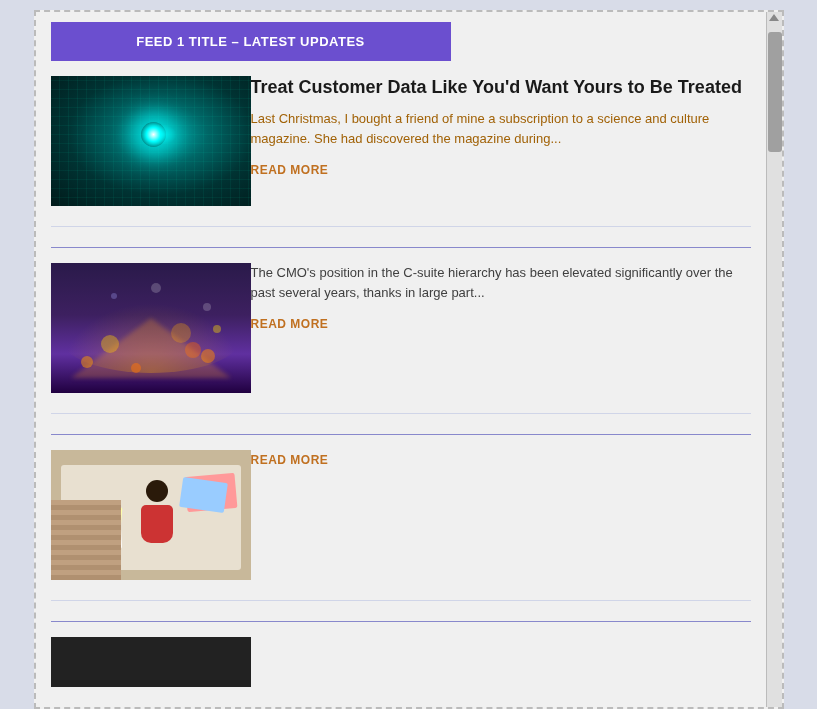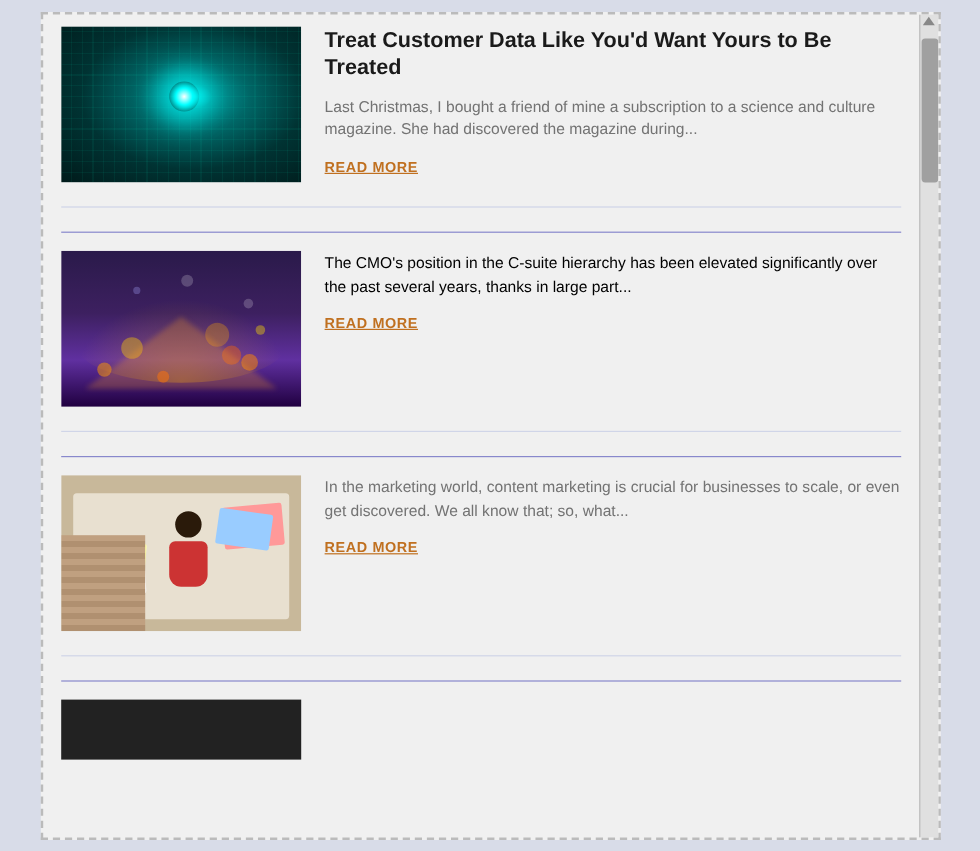--- a/index.html
+++ b/index.html
@@ -67,21 +67,20 @@
       padding: 12px 20px;
       font-size: 13px;
       font-weight: bold;
       letter-spacing: 0.5px;
       width: 400px;
       margin-bottom: 15px;
     }
 
     .article-row {
       display: flex;
-      gap: 20px;
       margin-bottom: 20px;
       padding-bottom: 20px;
       border-bottom: 1px solid #d0d5e8;
     }
 
     .article-row:last-child {
       border-bottom: none;
     }
 
     .article-image {
@@ -184,35 +183,34 @@
     .article-title {
       font-size: 18px;
       font-weight: bold;
       color: #1a1a1a;
       margin-bottom: 10px;
       line-height: 1.3;
     }
 
     .article-excerpt {
       font-size: 13px;
-      color: #737373;
+      color: #a16207;
       line-height: 1.5;
       margin-bottom: 12px;
     }
 
     .article-excerpt.dark {
-      color: #000000;
+      color: #404040;
     }
 
     .read-more {
       display: inline-block;
       font-size: 12px;
       font-weight: bold;
       color: #c07020;
-      text-decoration: underline;
       cursor: pointer;
       letter-spacing: 0.5px;
     }
 
     .section-divider {
       border: none;
       border-top: 1.5px solid #8888cc;
       margin: 5px 0 15px 0;
       width: 100%;
     }
@@ -229,20 +227,23 @@
 
 <div class="outer-container">
   <div class="scrollbar">
     <div class="scrollbar-arrow-up"></div>
     <div class="scrollbar-thumb"></div>
 
   </div>
 
   <div class="content-area">
 
+    <div class="feed-header">
+      <span>FEED 1 TITLE – LATEST UPDATES</span>
+    </div>
 
     <div class="article-row">
       <div class="article-image">
         <div class="img-matrix"></div>
       </div>
       <div class="article-content">
         <div class="article-title">Treat Customer Data Like You'd Want Yours to Be Treated</div>
         <div class="article-excerpt">Last Christmas, I bought a friend of mine a subscription to a science and culture magazine. She had discovered the magazine during...</div>
         <span class="read-more">READ MORE</span>
       </div>
@@ -288,21 +289,20 @@
 
             <div style="width:22px;height:22px;background:#2a1a0a;border-radius:50%;margin:0 auto 3px;"></div>
 
             <div style="width:32px;height:38px;background:#cc3333;border-radius:5px 5px 10px 10px;margin:0 auto;"></div>
           </div>
 
           <div style="position:absolute;bottom:0;left:0;width:70px;height:80px;background:repeating-linear-gradient(0deg,#b09070,#b09070 5px,#c0a080 5px,#c0a080 10px);"></div>
         </div>
       </div>
       <div class="article-content">
-        <div class="article-excerpt">In the marketing world, content marketing is crucial for businesses to scale, or even get discovered. We all know that; so, what...</div>
         <span class="read-more">READ MORE</span>
       </div>
     </div>
 
     <hr class="section-divider">
 
     <div style="display:flex;gap:20px;margin-bottom:10px;">
       <div class="partial-image"></div>
     </div>
 

